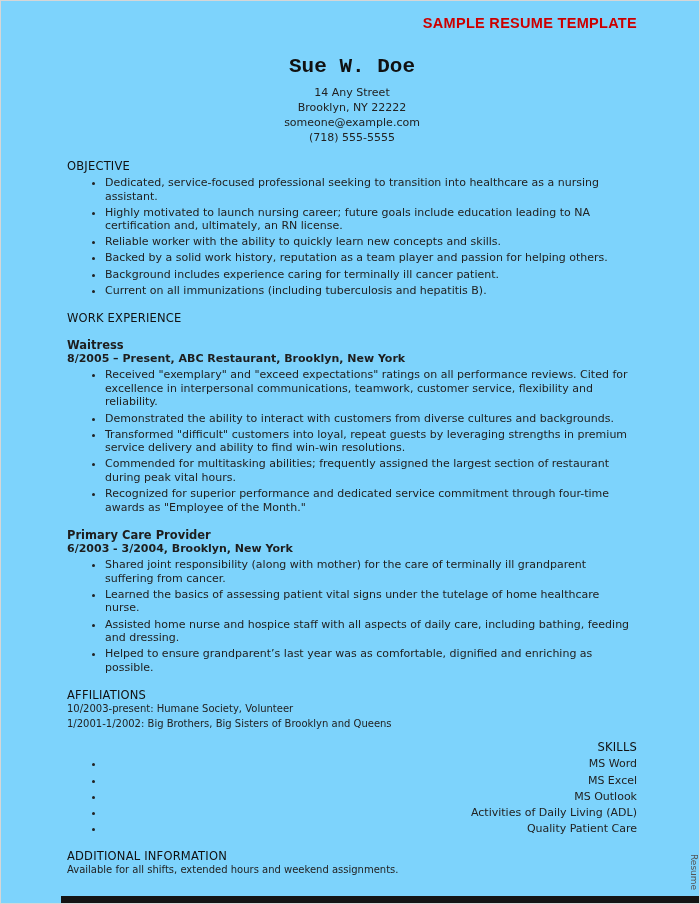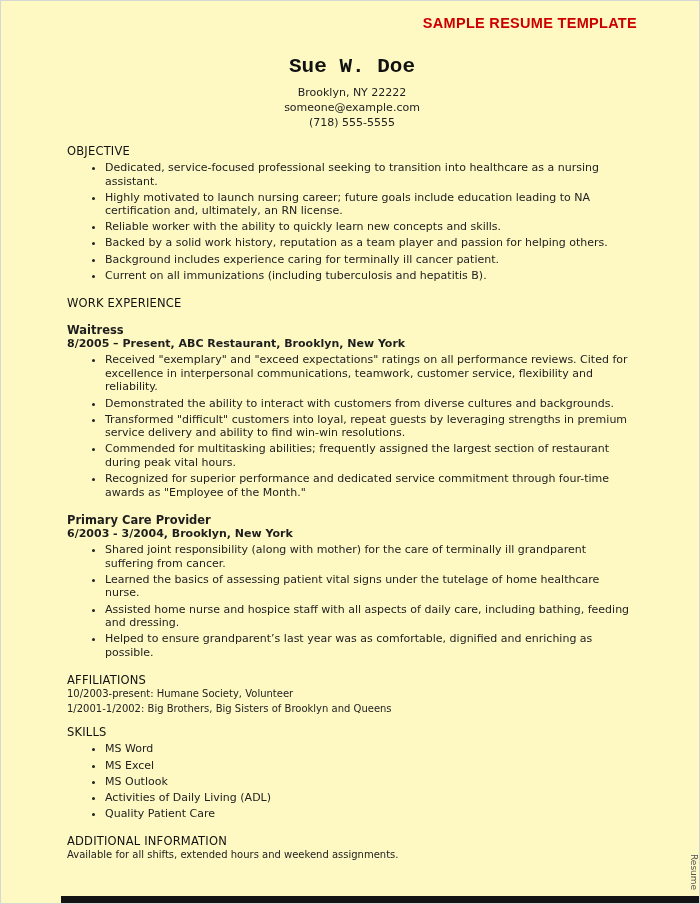--- a/index.html
+++ b/index.html
@@ -6,21 +6,21 @@
   html, body { width: 700px; height: 904px; }
   body {
     background: #f4f4f4;
     font-family: "DejaVu Sans", sans-serif;
     color: #1e1e1e;
   }
   .page {
     position: relative;
     width: 700px;
     height: 904px;
-    background: #fef9c3;
+    background: #7dd3fc;
     border: 1px solid #d6d6d6;
     padding: 8px 62px 0 66px;
     overflow: hidden;
   }
   .banner {
     margin-top: 6px;
     text-align: right;
     font-family: "Liberation Sans", sans-serif;
     font-size: 14.5px;
     font-weight: bold;
@@ -47,21 +47,21 @@
   .blist li {
     font-size: 11px;
     line-height: 13.6px;
     margin-bottom: 2.5px;
     color: #222;
   }
   .job-title { font-size: 11.5px; font-weight: bold; margin-top: 13px; }
   .job-meta  { font-size: 11px; font-weight: bold; }
   .job-gap   { margin-top: 14px; }
   .plain { font-size: 10px; line-height: 14.5px; color: #222; }
-  .sec-tight { margin-top: 9px; }
+  .sec-tight { margin-top: 9px; text-align: right; }
   .watermark {
     position: absolute;
     right: 0px;
     bottom: 13px;
     writing-mode: vertical-rl;
     font-size: 9px;
     color: #555;
   }
   .bottom-bar {
     position: absolute;
@@ -74,20 +74,21 @@
 </style>
 </head>
 <body>
 
 <div class="page">
 
   <div class="banner">SAMPLE RESUME TEMPLATE</div>
 
   <header class="resume-header">
     <div class="name">Sue W. Doe</div>
+    <div class="contact">14 Any Street</div>
     <div class="contact">Brooklyn, NY 22222</div>
     <div class="contact">someone@example.com</div>
     <div class="contact">(718) 555-5555</div>
   </header>
 
   <section class="sec">
     <h2 class="sec-h">OBJECTIVE</h2>
     <ul class="blist">
       <li>Dedicated, service-focused professional seeking to transition into healthcare as a nursing assistant.</li>
       <li>Highly motivated to launch nursing career; future goals include education leading to NA certification and, ultimately, an RN license.</li>

